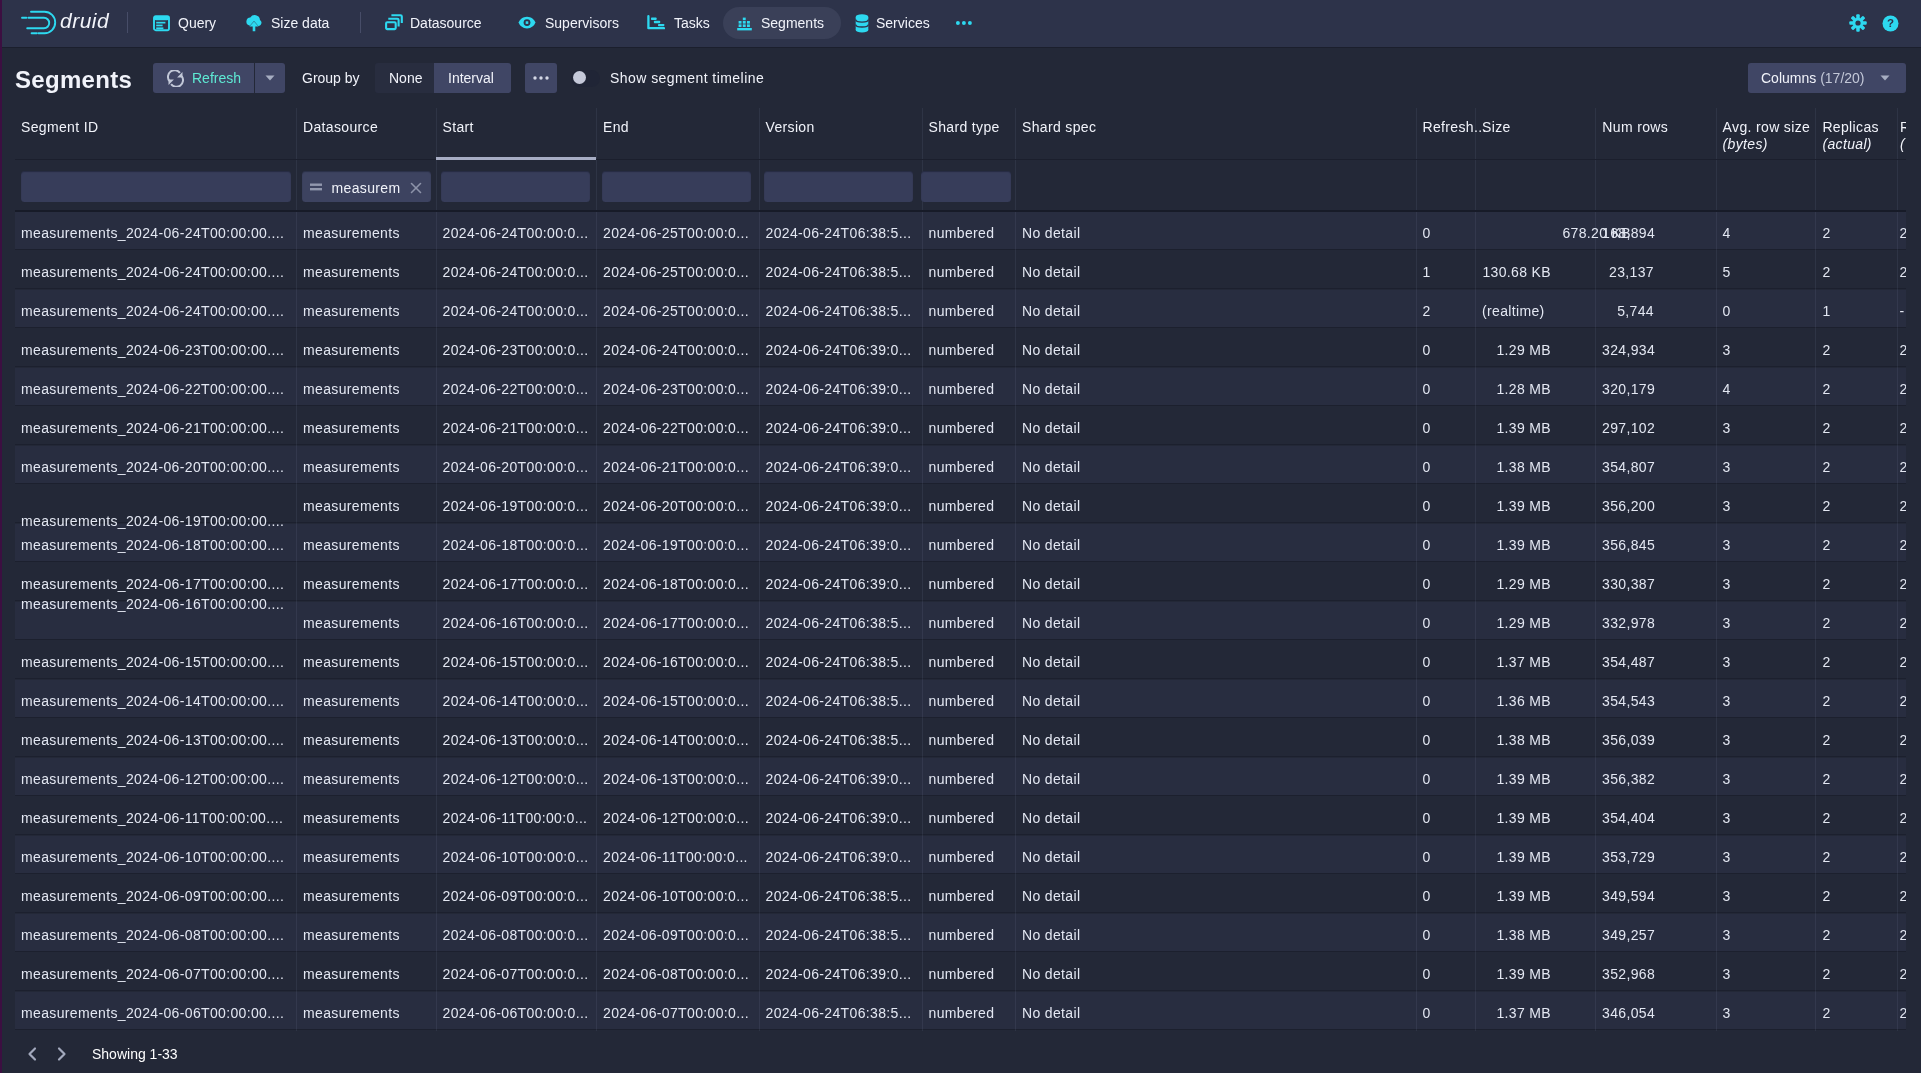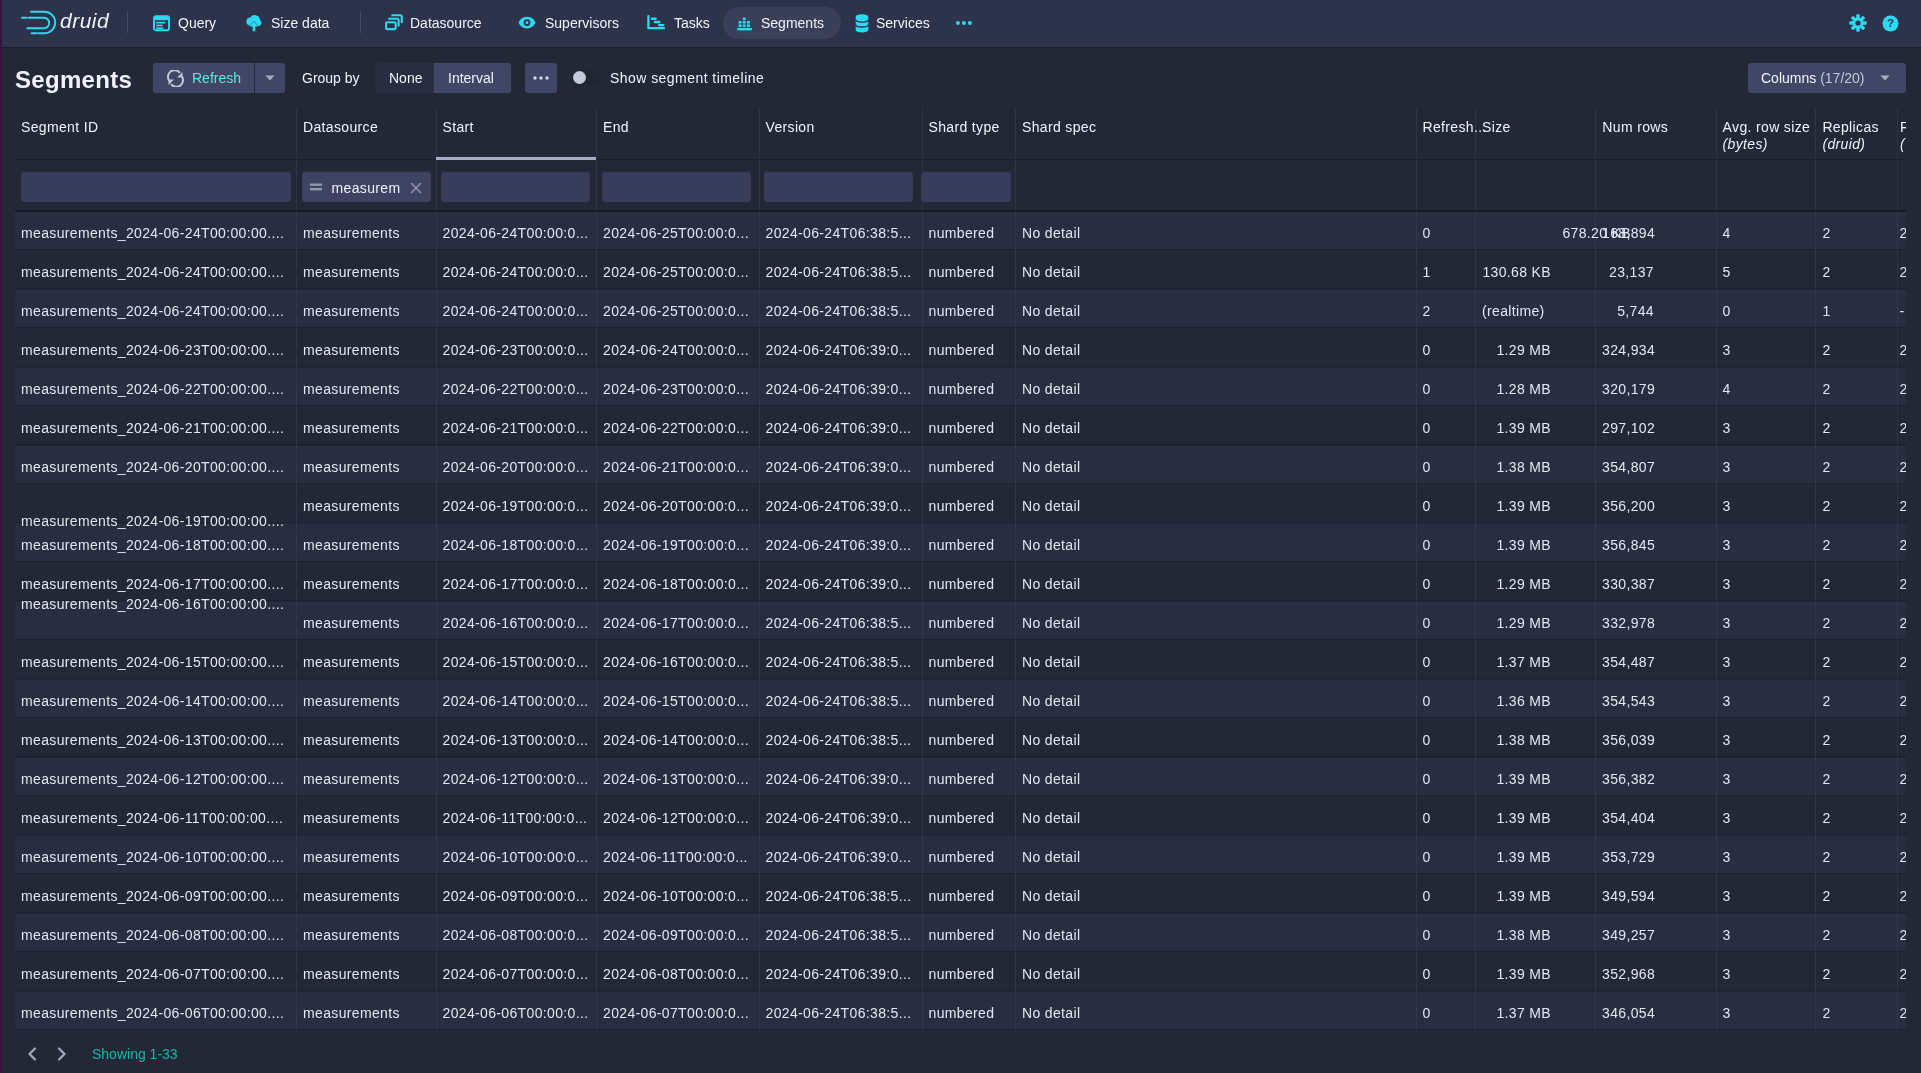--- a/index.html
+++ b/index.html
@@ -184,21 +184,21 @@
 <div class="hcell" style="left:303px">Datasource</div>
 <div class="hcell" style="left:442.5px">Start</div>
 <div class="hcell" style="left:603px">End</div>
 <div class="hcell" style="left:765.5px">Version</div>
 <div class="hcell" style="left:928.5px">Shard type</div>
 <div class="hcell" style="left:1022px">Shard spec</div>
 <div class="hcell" style="left:1422.5px">Refresh...</div>
 <div class="hcell" style="left:1482px">Size</div>
 <div class="hcell" style="left:1602.3px">Num rows</div>
 <div class="hcell" style="left:1722.6px">Avg. row size<br><span class="hsub">(bytes)</span></div>
-<div class="hcell" style="left:1822.4px">Replicas<br><span class="hsub">(druid)</span></div>
+<div class="hcell" style="left:1822.4px">Replicas<br><span class="hsub">(actual)</span></div>
 <div class="hcell" style="left:1900px">R<br><span class="hsub">(</span></div>
 <div class="abs" style="left:435.5px;top:156.5px;width:160.5px;height:3px;background:#a7adc4"></div>
 <div class="finput" style="left:21px;width:269.5px"></div>
 <div class="finput" style="left:441px;width:149px"></div>
 <div class="finput" style="left:601.5px;width:149.5px"></div>
 <div class="finput" style="left:764px;width:149px"></div>
 <div class="finput" style="left:921px;width:89.5px"></div>
 <div class="finput" style="left:301.5px;width:129.5px;background:#3d4360"></div>
 <svg class="abs" style="left:310px;top:183.3px" width="12" height="9" viewBox="0 0 12 9">
 <rect x="0" y="0.5" width="12" height="2.4" fill="#9298ae"></rect>
@@ -484,13 +484,13 @@
 <div class="rcell" style="left:1722.6px;top:1004.5px;">3</div>
 <div class="rcell" style="left:1822.4px;top:1004.5px;">2</div>
 <div class="rcell" style="left:1899.5px;top:1004.5px;">2</div>
 <div class="abs" style="left:1906px;top:108px;width:15px;height:923px;background:#232837"></div>
 <svg class="abs" style="left:26px;top:1046px" width="12" height="16" viewBox="0 0 12 16">
 <path d="M9 2.5 L3.5 8 L9 13.5" fill="none" stroke="#a3a9bd" stroke-width="2.2" stroke-linecap="round" stroke-linejoin="round"></path>
 </svg>
 <svg class="abs" style="left:56px;top:1046px" width="12" height="16" viewBox="0 0 12 16">
 <path d="M3 2.5 L8.5 8 L3 13.5" fill="none" stroke="#a3a9bd" stroke-width="2.2" stroke-linecap="round" stroke-linejoin="round"></path>
 </svg>
-<div class="txt" style="left:92px;top:1046px;color:#14b8a6">Showing 1-33</div>
+<div class="txt" style="left:92px;top:1046px;color:#ffffff">Showing 1-33</div>
 <div class="abs" style="left:0;top:0;width:2px;height:1073px;background:#3c0f41"></div>
 </body></html>

